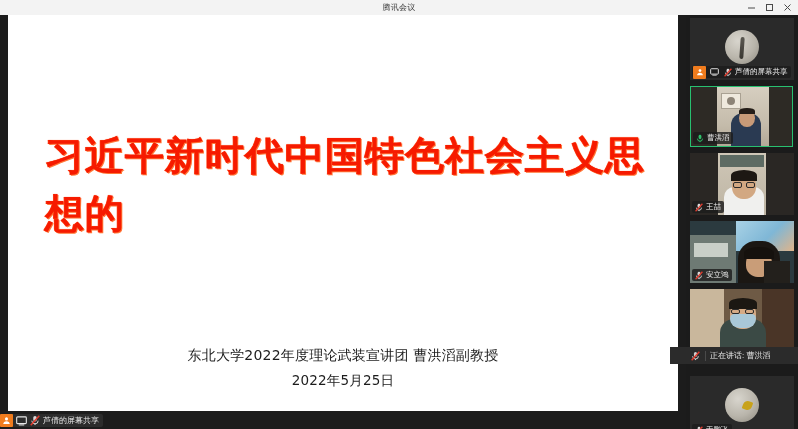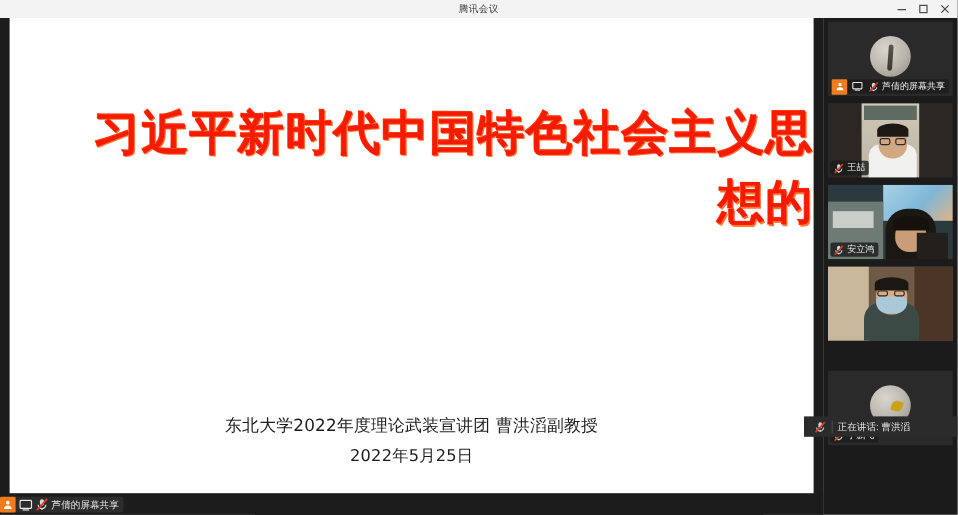--- a/index.html
+++ b/index.html
@@ -34,22 +34,22 @@
   }
   .slide{
     position:absolute;left:8px;top:0px;width:670px;height:396px;
     background:#ffffff;overflow:hidden;
   }
   .slide-inner{
     position:relative;width:100%;height:100%;
     display:flex;flex-direction:column;align-items:center;
   }
   .slide-title{
-    margin-top:68px;
-    text-align:right;
+    margin-top:112px;
+    text-align:left;
     color:#f61a00;
     font-family:"DejaVu Sans","Liberation Sans",sans-serif;
     font-weight:bold;
     font-size:39px;
     line-height:58px;
     letter-spacing:1px;
     text-shadow:
       0 0 1px #ff5a2a,
       1px 1px 0 #ff7a3a,
       -0.5px -0.5px 0 #ff3000;
@@ -122,21 +122,21 @@
     background:#c8a21a;border-radius:50% 10% 50% 10%;transform:rotate(20deg);
   }
 
   
   .scene{position:absolute;inset:0;}
 
   
   .speakbar{
     position:absolute;right:0;width:128px;height:17px;
     background:#2b2b2b;display:flex;align-items:center;gap:4px;
-    padding-left:8px;box-sizing:border-box;z-index:9;
+    padding-left:20px;box-sizing:border-box;z-index:9;
   }
   .speakbar .txt{font-size:8px;color:#e6e6e6;line-height:1;white-space:nowrap;}
   .speakbar .divider{width:1px;height:10px;background:#4a4a4a;}
 
   
   svg{pointer-events:none;}
 </style>
 </head>
 <body>
 
@@ -229,20 +229,41 @@
             <rect x="3.6" y="1" width="3.8" height="6" rx="1.9" fill="#d9d9d9"></rect>
             <path d="M2 6.2a3.5 3.5 0 0 0 7 0" fill="none" stroke="#d9d9d9" stroke-width="1.2"></path>
             <line x1="5.5" y1="9.4" x2="5.5" y2="11" stroke="#d9d9d9" stroke-width="1.2"></line>
             <line x1="0.8" y1="11.2" x2="10.2" y2="0.8" stroke="#e23b2e" stroke-width="1.7"></line>
           </svg>
         </span>
         <span class="nm">芦倩的屏幕共享</span>
       </div>
     </div>
 
+    <div class="tile speaking">
+      <div class="video">
+        <div class="scene" style="background:#2d2a25;"></div>
+        <div style="position:absolute;left:26px;top:0;width:52px;height:62px;background:linear-gradient(180deg,#d6cec0 0%,#c5bcab 60%,#b0a695 100%);"></div>
+        <div style="position:absolute;left:30px;top:6px;width:20px;height:16px;background:#efe9dd;border:1px solid #a9a192;box-sizing:border-box;"></div>
+        <div style="position:absolute;left:36px;top:10px;width:8px;height:8px;border-radius:50%;background:#8d8477;"></div>
+        <div style="position:absolute;left:40px;top:26px;width:30px;height:36px;background:#2a3a52;border-radius:12px 12px 0 0;"></div>
+        <div style="position:absolute;left:48px;top:22px;width:16px;height:18px;border-radius:48%;background:#c79a78;"></div>
+        <div style="position:absolute;left:48px;top:21px;width:16px;height:6px;border-radius:48% 48% 0 0;background:#241d18;"></div>
+      </div>
+      <div class="namepill">
+        <span class="mic-badge">
+          <svg width="8" height="9" viewBox="0 0 11 12">
+            <rect x="3.6" y="1" width="3.8" height="6" rx="1.9" fill="#2ec06a"></rect>
+            <path d="M2 6.2a3.5 3.5 0 0 0 7 0" fill="none" stroke="#2ec06a" stroke-width="1.3"></path>
+            <line x1="5.5" y1="9.4" x2="5.5" y2="11" stroke="#2ec06a" stroke-width="1.3"></line>
+          </svg>
+        </span>
+        <span class="nm">曹洪滔</span>
+      </div>
+    </div>
 
     <div class="tile">
       <div class="video">
         <div class="scene" style="background:#2a2724;"></div>
         <div style="position:absolute;left:28px;top:0;width:48px;height:62px;background:linear-gradient(180deg,#cfc7b7,#bdb4a3);"></div>
         <div style="position:absolute;left:30px;top:2px;width:44px;height:12px;background:#5d6b63;"></div>
         <div style="position:absolute;left:34px;top:34px;width:40px;height:28px;background:#f0f0ee;border-radius:10px 10px 0 0;"></div>
         <div style="position:absolute;left:42px;top:20px;width:24px;height:26px;border-radius:45%;background:#d2a882;"></div>
         <div style="position:absolute;left:41px;top:17px;width:26px;height:11px;border-radius:50% 50% 0 0;background:#1d1813;"></div>
         <div style="position:absolute;left:43px;top:29px;width:9px;height:6px;border:1.2px solid #2b2b2b;border-radius:2px;box-sizing:border-box;"></div>

